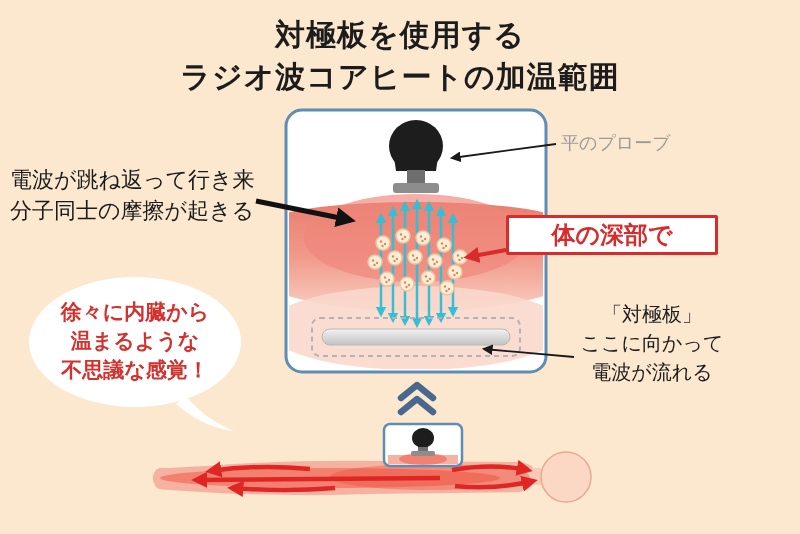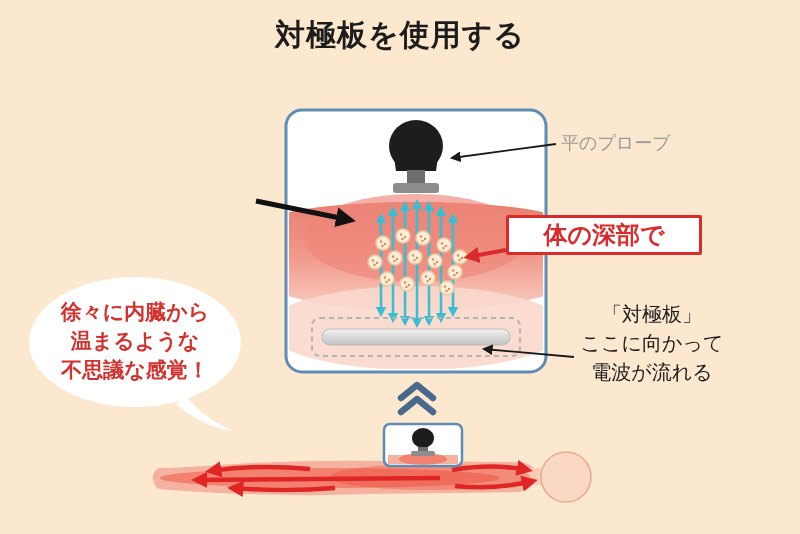--- a/index.html
+++ b/index.html
@@ -26,21 +26,21 @@
     font-family:Liberation Mono, monospace;
   }
   .wave-note{
     left:10px;top:164px;font-size:22px;color:#1a1a1a;font-weight:500;
     line-height:31px;white-space:nowrap;
   }
   .deep-heat{
     left:506px;top:215px;width:182px;
     background:#ffffff;border:3px solid #d92b2b;border-radius:2px;
     text-align:center;font-size:24px;font-weight:700;color:#d92b2b;
-    line-height:28px;padding:3px 4px;
+    line-height:28px;padding:3px 12px;
   }
   .plate-note{
     left:574px;top:300px;width:156px;text-align:center;
     font-size:20px;color:#1c1c1c;font-weight:500;line-height:29px;
   }
   .bubble-text{
     left:37px;top:297px;width:196px;text-align:center;
     font-size:21px;font-weight:700;color:#d3312d;line-height:29px;
   }
 </style>
@@ -230,24 +230,29 @@
       <rect x="388" y="455" width="70" height="9" fill="#f6b2a1"></rect>
       <ellipse cx="423" cy="459" rx="24" ry="6" fill="#ee4f3f" opacity="0.5"></ellipse>
       <ellipse cx="423" cy="438" rx="11" ry="10" fill="#1d1d1d"></ellipse>
       <rect x="418" y="447" width="10" height="4" fill="#6e6e6e"></rect>
       <rect x="411" y="451" width="24" height="5" rx="2" fill="#8d8d8d"></rect>
     </g>
   </svg>
 
   <div class="txt title">
     <div>対極板を使用する</div>
+    <div>ラジオ波コアヒートの加温範囲</div>
   </div>
 
   <div class="txt probe-label">平のプローブ</div>
 
+  <div class="txt wave-note">
+    <div>電波が跳ね返って行き来</div>
+    <div>分子同士の摩擦が起きる</div>
+  </div>
 
   <div class="txt deep-heat">
     <div>体の深部で</div>
   </div>
 
   <div class="txt bubble-text">
     <div>徐々に内臓から</div>
     <div>温まるような</div>
     <div>不思議な感覚！</div>
   </div>

